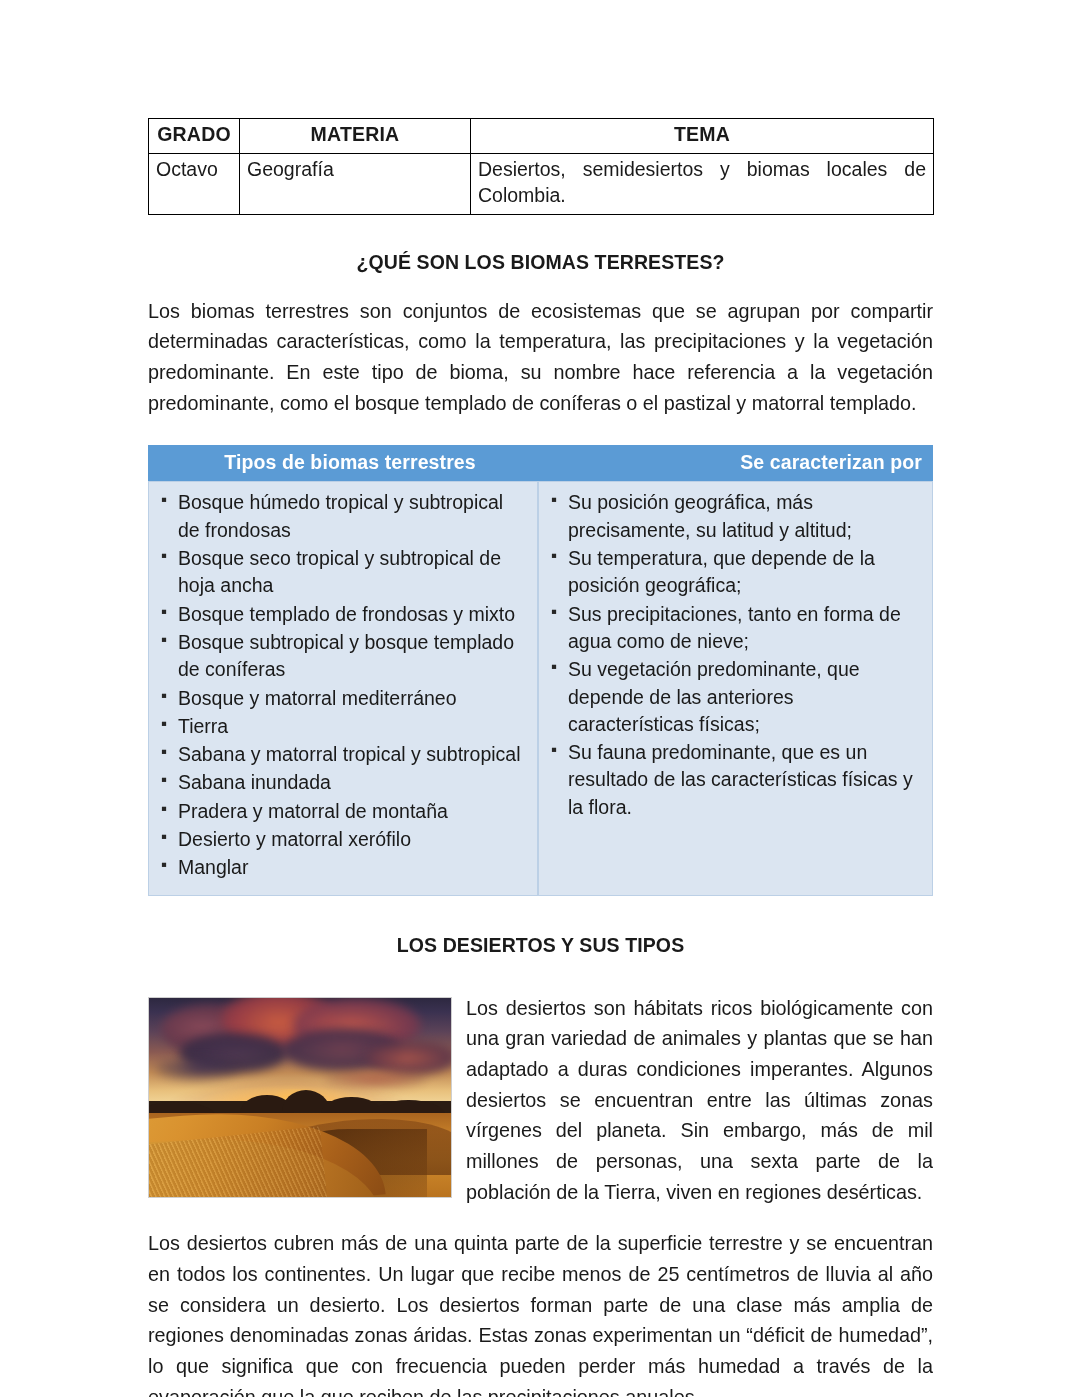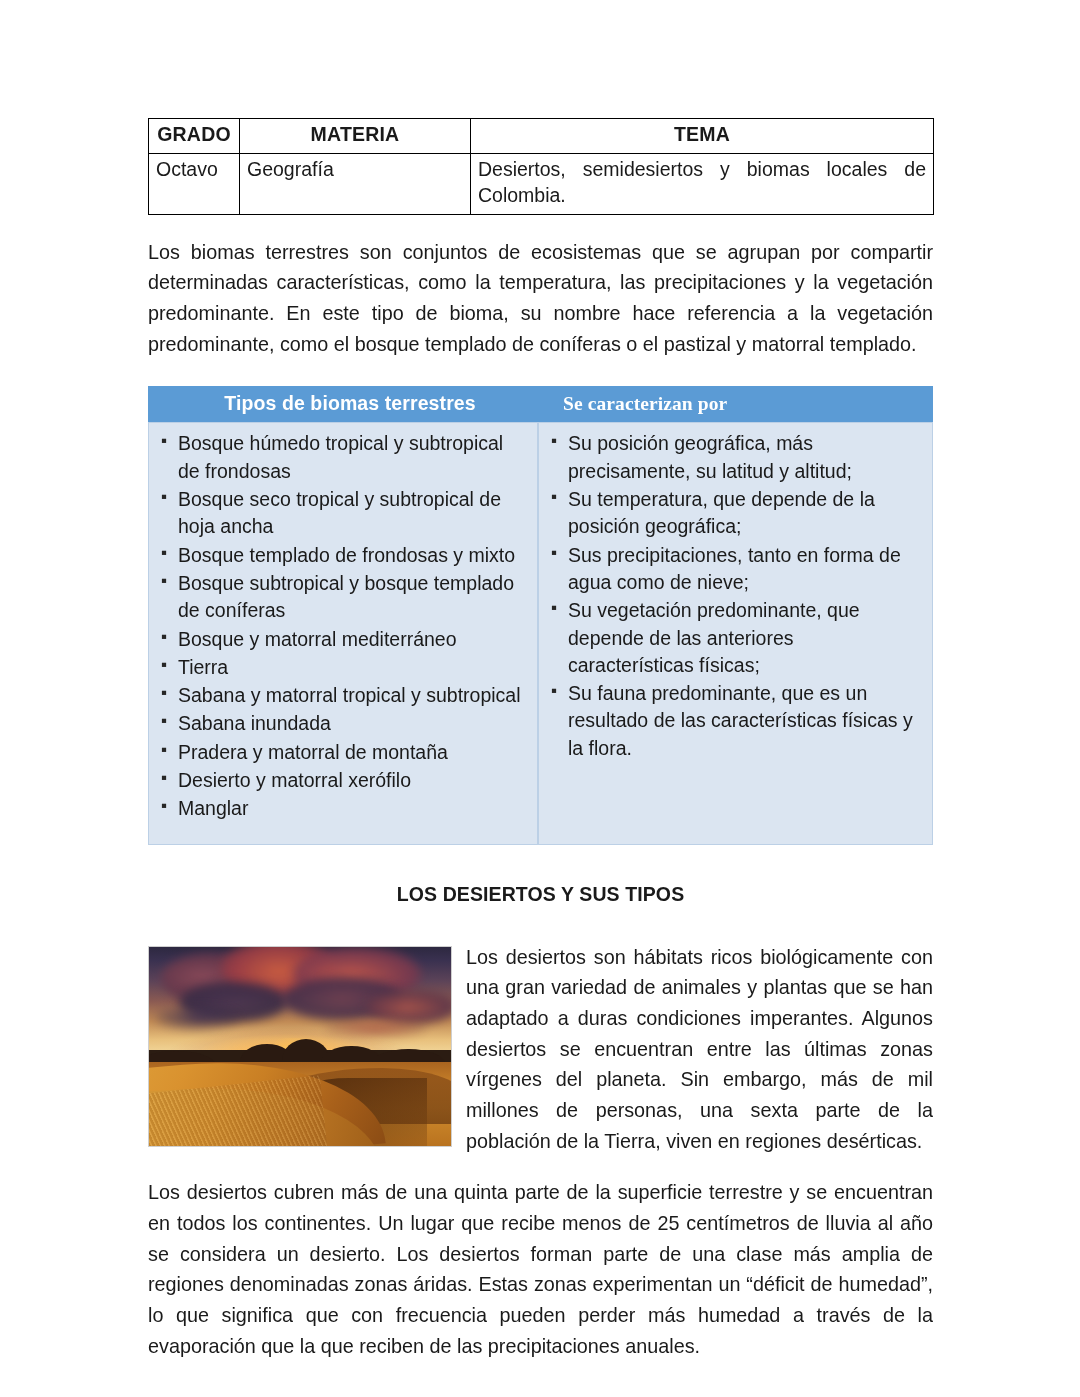--- a/index.html
+++ b/index.html
@@ -88,25 +88,25 @@
   .biome-table .bt-head {
     background: #5b9bd5;
     color: #ffffff;
     font-weight: bold;
     font-size: 19.5px;
     padding: 5px 10px 6px 24px;
     border: 1px solid #5b9bd5;
     letter-spacing: 0.1px;
   }
   .bt-head-left { text-align: center; }
-  .bt-head-right { text-align: left; padding-left: 12px; font-family: Liberation Serif, serif; }
+  .bt-head-right { text-align: right; padding-left: 12px; }
   .biome-table .bt-cell {
     background: #dbe5f1;
     vertical-align: top;
-    padding: 7px 10px 20px 10px;
+    padding: 7px 10px 12px 10px;
     border: 1px solid #bcd0e6;
   }
   .bt-col-left { width: 390px; }
   .bt-col-right { width: 395px; }
   ul.biome-list {
     list-style: none;
     margin: 0;
     padding: 0;
   }
   ul.biome-list li {
@@ -293,20 +293,21 @@
     </thead>
     <tbody>
       <tr>
         <td class="cell-plain">Octavo</td>
         <td class="cell-plain">Geografía</td>
         <td class="cell-tema-body">Desiertos, semidesiertos y biomas locales de Colombia.</td>
       </tr>
     </tbody>
   </table>
 
+  <h2 class="section-title">¿QUÉ SON LOS BIOMAS TERRESTES?</h2>
 
   <p class="body-text">Los biomas terrestres son conjuntos de ecosistemas que se agrupan por compartir determinadas características, como la temperatura, las precipitaciones y la vegetación predominante. En este tipo de bioma, su nombre hace referencia a la vegetación predominante, como el bosque templado de coníferas o el pastizal y matorral templado.</p>
 
   <table class="biome-table">
     <colgroup>
       <col class="bt-col-left">
         <col class="bt-col-right">
     </colgroup>
     <thead>
       <tr>

